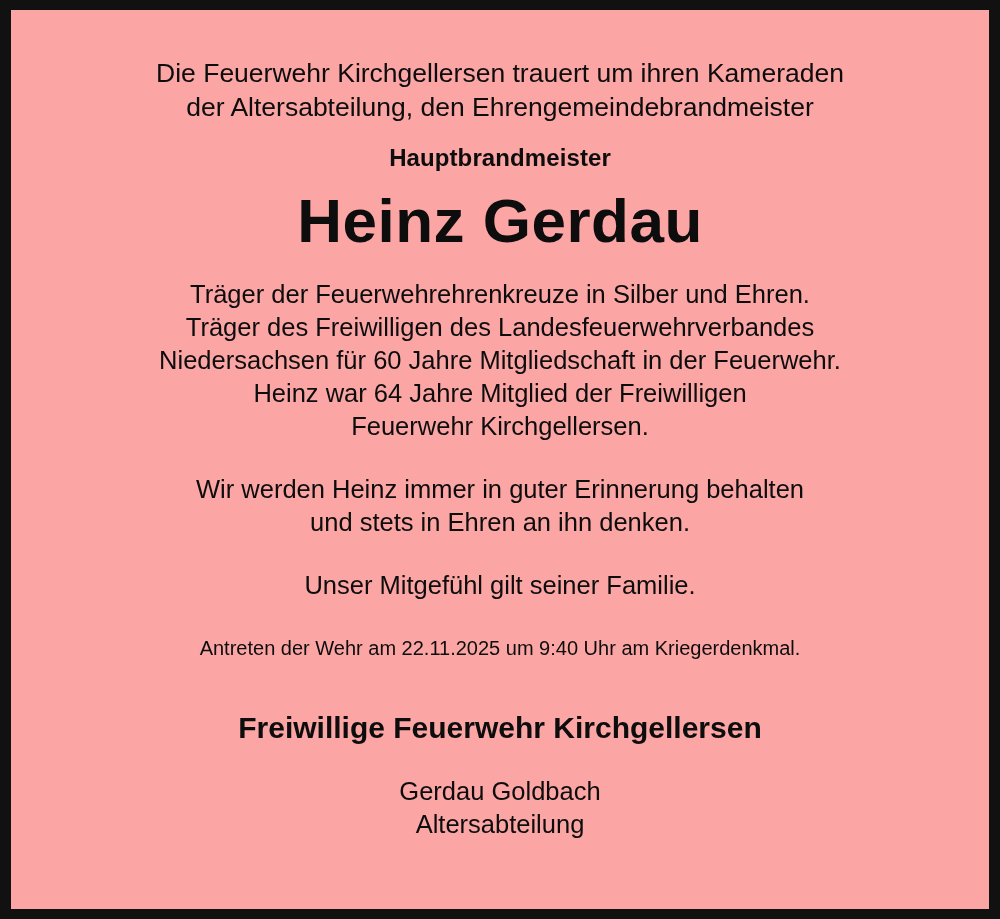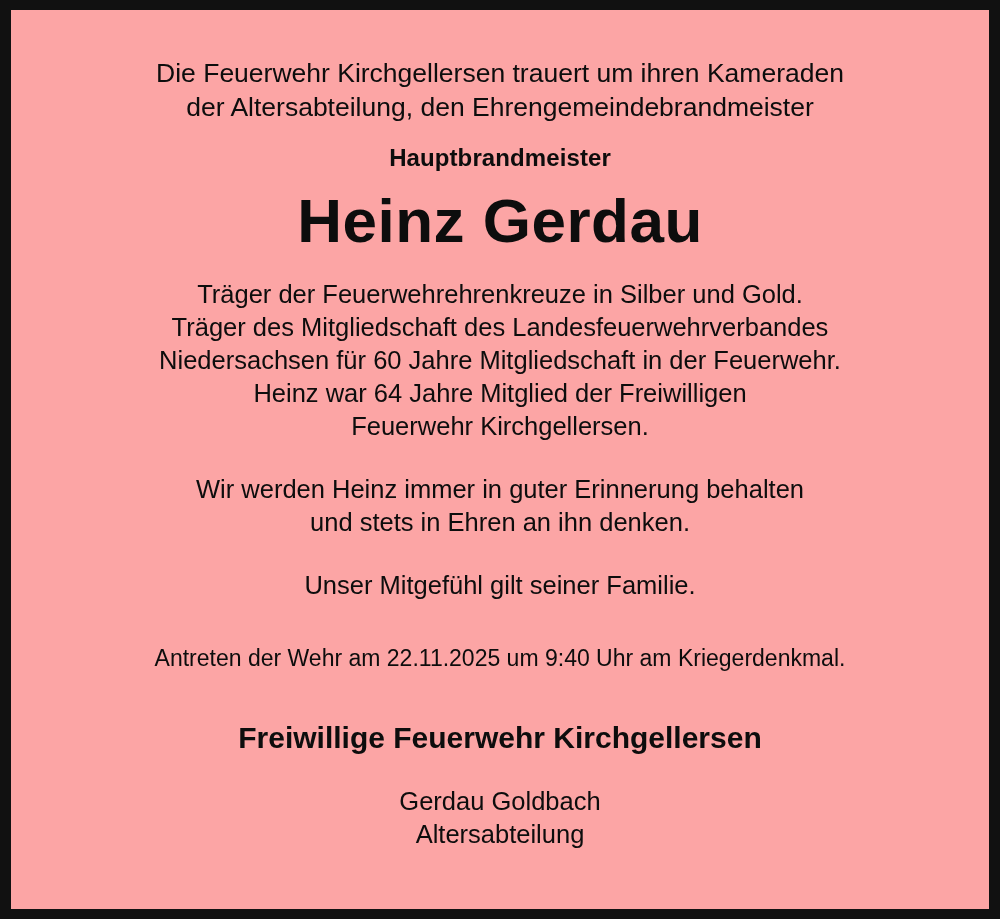--- a/index.html
+++ b/index.html
@@ -62,22 +62,22 @@
     margin-top: 30px;
     font-size: 25.5px;
     line-height: 33px;
   }
   .sympathy {
     margin-top: 30px;
     font-size: 25.5px;
     line-height: 33px;
   }
   .assembly {
-    margin-top: 40px;
-    font-size: 23px;
+    margin-top: 30px;
+    font-size: 20px;
     line-height: 33px;
   }
   .organization {
     margin-top: 46px;
     font-size: 30px;
     font-weight: 700;
   }
   .signatory-name {
     margin-top: 30px;
     font-size: 25.5px;
@@ -99,22 +99,22 @@
   <div class="block intro">
     <span class="line">Die Feuerwehr Kirchgellersen trauert um ihren Kameraden</span>
     <span class="line">der Altersabteilung, den Ehrengemeindebrandmeister</span>
   </div>
 
   <div class="block rank">Hauptbrandmeister</div>
 
   <div class="block name">Heinz Gerdau</div>
 
   <div class="block honors">
-    <span class="line">Träger der Feuerwehrehrenkreuze in Silber und Gold.</span>
-    <span class="line">Träger des Mitgliedschaft des Landesfeuerwehrverbandes</span>
+    <span class="line">Träger der Feuerwehrehrenkreuze in Silber und Ehren.</span>
+    <span class="line">Träger des Freiwilligen des Landesfeuerwehrverbandes</span>
     <span class="line">Niedersachsen für 60 Jahre Mitgliedschaft in der Feuerwehr.</span>
   </div>
 
   <div class="block membership">
     <span class="line">Heinz war 64 Jahre Mitglied der Freiwilligen</span>
     <span class="line">Feuerwehr Kirchgellersen.</span>
   </div>
 
   <div class="block memory">
     <span class="line">Wir werden Heinz immer in guter Erinnerung behalten</span>

